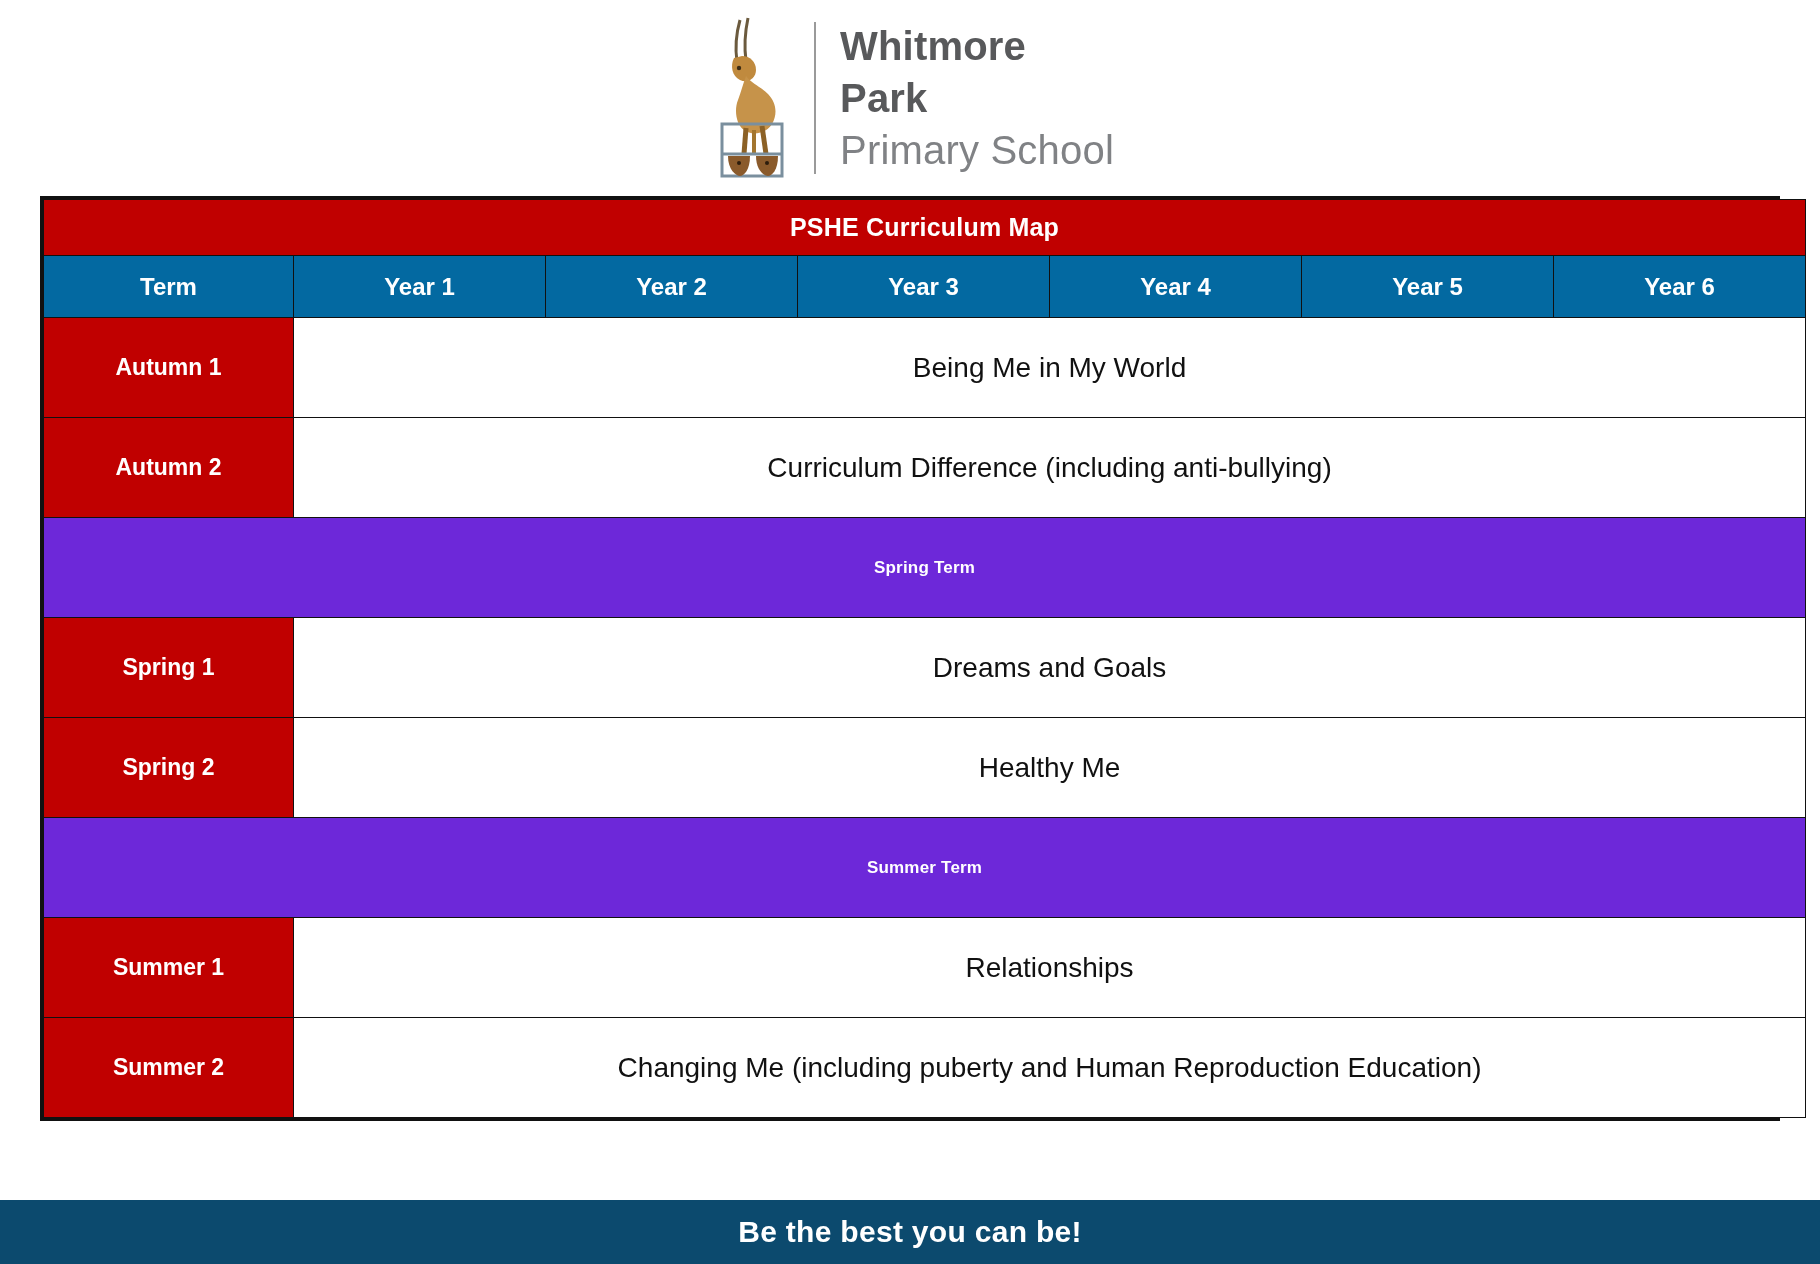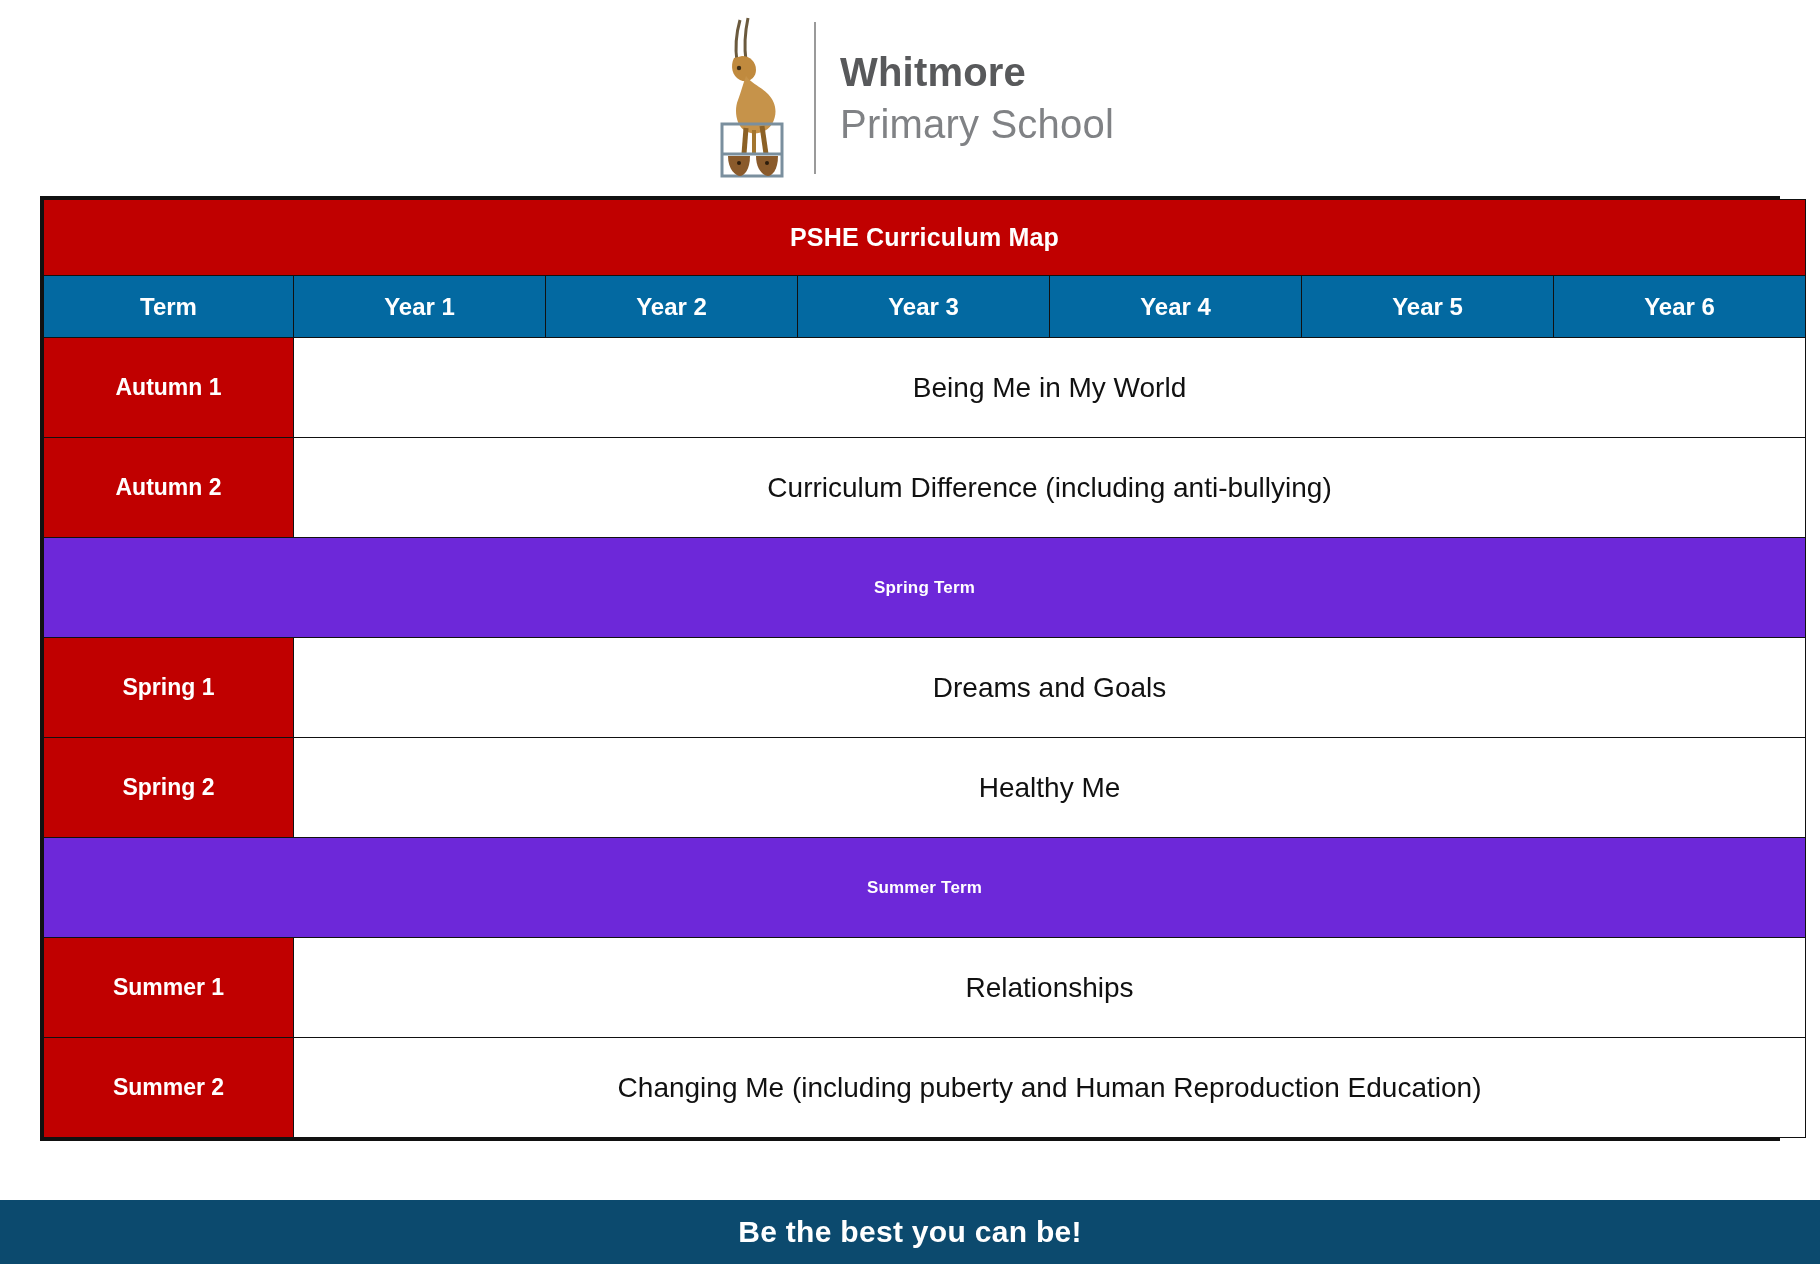--- a/index.html
+++ b/index.html
@@ -78,21 +78,21 @@
   table.map td, table.map th {
     border: 1px solid #111111;
     padding: 0;
   }
   .title-row td {
     background: #C00000;
     color: #ffffff;
     font-size: 25px;
     font-weight: bold;
     text-align: center;
-    height: 76px;
+    height: 56px;
     letter-spacing: 0.2px;
   }
   .head-row th {
     background: #0369a1;
     color: #ffffff;
     font-size: 24px;
     font-weight: bold;
     text-align: center;
     height: 62px;
   }
@@ -174,20 +174,21 @@
           <path d="M16 140 L76 140" stroke="#7a8f9e" stroke-width="3"></path>
           <path d="M22 142 C22 156 30 162 34 162 C38 162 44 156 44 142 Z" fill="#8a5a2b"></path>
           <path d="M50 142 C50 156 58 162 62 162 C66 162 72 156 72 142 Z" fill="#8a5a2b"></path>
           <circle cx="33" cy="149" r="2" fill="#2c1c0c"></circle>
           <circle cx="61" cy="149" r="2" fill="#2c1c0c"></circle>
         </svg>
       </div>
       <div class="logo-divider"></div>
       <div class="logo-text">
         <div class="logo-line1">Whitmore</div>
+        <div class="logo-line2">Park</div>
         <div class="logo-line3">Primary School</div>
       </div>
     </div>
   </div>
 
   <div class="table-wrap">
     <table class="map">
       <colgroup>
         <col class="c-term">
         <col class="c-y">

